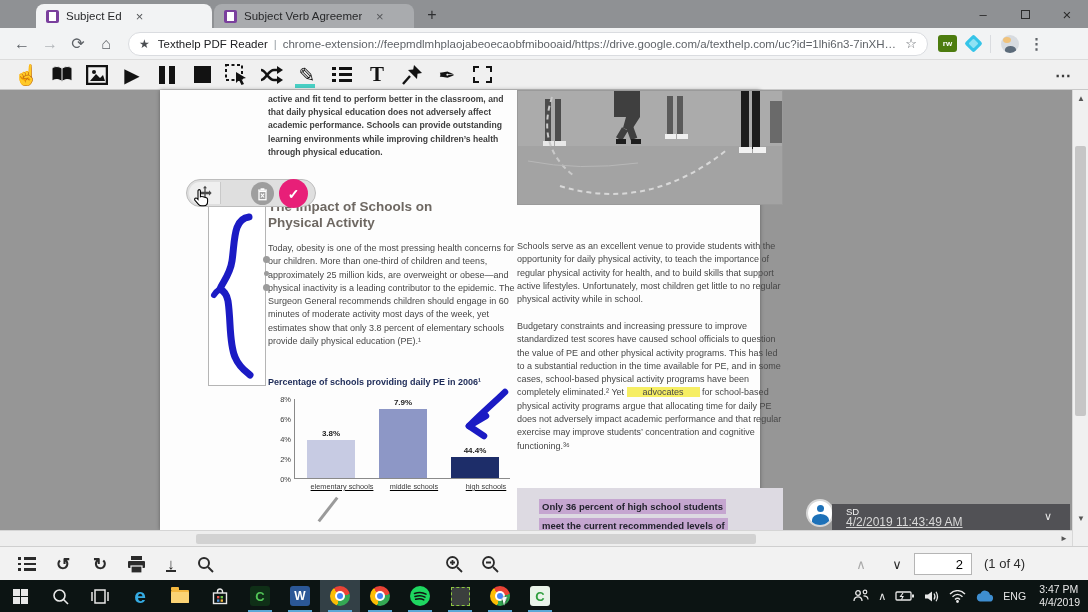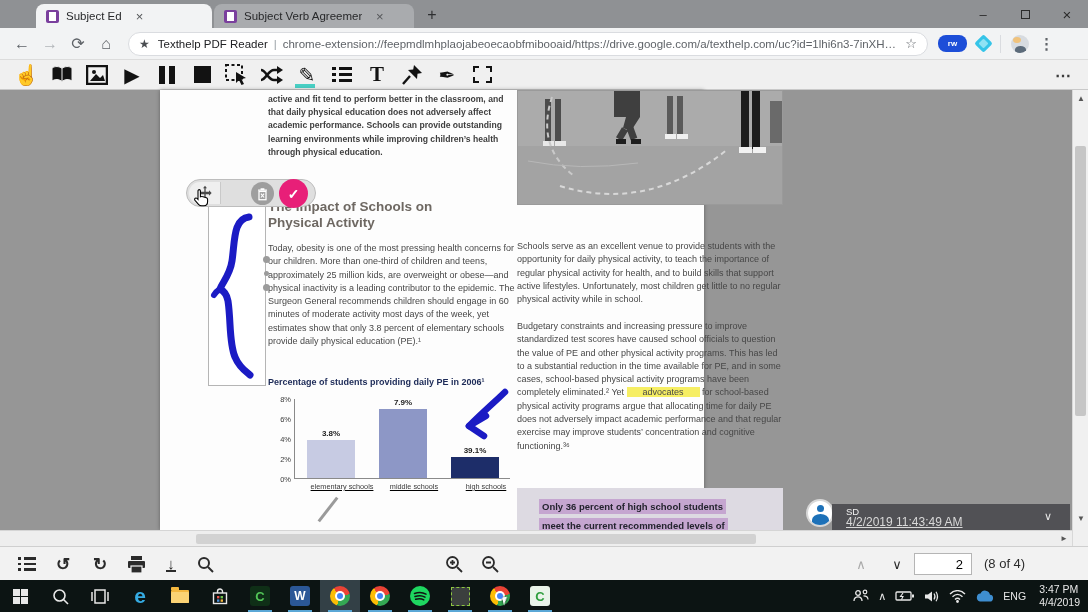--- a/index.html
+++ b/index.html
@@ -26,21 +26,21 @@
   .navbar { position:absolute; top:28px; left:0; width:1088px; height:32px; background:#f2f3f4; border-bottom:1px solid #dcdcdc; display:flex; align-items:center; }
   .navbtn { width:28px; text-align:center; font-size:16px; color:#5f6368; flex:0 0 auto; }
   .navbtn.dim { color:#b2b5b9; }
   .omnibox { position:relative; margin-left:8px; width:800px; height:24px; background:#fff; border:1px solid #dadce0; border-radius:12px; display:flex; align-items:center; padding:0 10px; font-size:11.5px; overflow:hidden; }
   .ext-star { color:#4a4d51; font-size:12px; margin-right:8px; }
   .reader-label { color:#202124; white-space:nowrap; }
   .url-sep { color:#9aa0a6; margin:0 6px; }
   .url-text { color:#5f6368; white-space:nowrap; overflow:hidden; text-overflow:ellipsis; flex:1; }
   .bookmark-star { color:#5f6368; font-size:13px; margin-left:8px; }
   .nav-right { display:flex; align-items:center; margin-left:10px; gap:10px; }
-  .rw-badge { width:29px; height:17px; background:#1d4ed8; border-radius:8px; color:#fff; font-size:8px; font-weight:bold; display:flex; align-items:center; justify-content:center; }
+  .rw-badge { width:19px; height:17px; background:#4d7c0f; border-radius:3px; color:#fff; font-size:8px; font-weight:bold; display:flex; align-items:center; justify-content:center; }
   .diamond-icon { width:13px; height:13px; background:#35c4e8; transform:rotate(45deg); border-radius:2px; position:relative; }
   .diamond-icon::after { content:""; position:absolute; inset:3px; background:#8fe2f4; border-radius:1px; }
   .nav-divider { width:1px; height:18px; background:#dadce0; }
   .avatar-circle { width:18px; height:18px; border-radius:50%; background:#d7dbe0; position:relative; overflow:hidden; }
   .avatar-circle::before { content:""; position:absolute; left:2px; top:2px; width:8px; height:6px; background:#f0c27b; border-radius:50%; }
   .avatar-circle::after { content:""; position:absolute; left:4px; bottom:0; width:11px; height:7px; background:#5c6b7a; border-radius:50% 50% 0 0; }
   .menu-dots { color:#5f6368; font-size:15px; font-weight:bold; margin-right:10px; }
 
   
   .pdftoolbar { position:absolute; top:60px; left:0; width:1088px; height:30px; background:#f0f0f0; border-bottom:1px solid #c9c9c9; display:flex; align-items:center; padding-left:14px; gap:9px; }
@@ -52,21 +52,21 @@
   .hl-wrap { position:relative; }
   .hl-under { position:absolute; left:1px; bottom:0px; width:20px; height:4px; background:#49cfc4; }
   .dashed-rect { width:19px; height:17px; border:2px dashed #121212; }
   .listicon { width:20px; height:16px; position:relative; }
   .listicon i { position:absolute; left:7px; width:13px; height:3px; background:#121212; }
   .listicon b { position:absolute; left:0; width:4px; height:3px; background:#121212; }
   .more-tools { position:absolute; right:16px; top:0; height:30px; display:flex; align-items:center; color:#3c3c3c; font-size:16px; font-weight:bold; letter-spacing:1px; }
 
   
   .content { position:absolute; top:90px; left:0; width:1088px; height:456px; background:#969696; }
-  .page { position:absolute; left:160px; top:0; width:544px; height:440px; background:#fdfdfd; box-shadow:0 0 4px rgba(0,0,0,.35); }
+  .page { position:absolute; left:160px; top:0; width:600px; height:440px; background:#fdfdfd; box-shadow:0 0 4px rgba(0,0,0,.35); }
 
   .intro-para { position:absolute; left:108px; top:3px; width:252px; font-size:8.6px; line-height:13.2px; font-weight:bold; color:#3e3e3e; }
   .photo { position:absolute; left:357px; top:0px; width:266px; height:115px; border:1px solid #9a9a9a; background:#adadad; }
   .doc-heading { position:absolute; left:108px; top:109px; font-size:13.5px; line-height:16px; font-weight:bold; color:#6e6862; }
   .left-para { position:absolute; left:108px; top:152px; width:248px; font-size:9px; line-height:13.3px; color:#474747; }
   .right-para1 { position:absolute; left:357px; top:150px; width:268px; font-size:9px; line-height:13.3px; color:#474747; }
   .right-para2 { position:absolute; left:357px; top:230px; width:268px; font-size:9px; line-height:13.3px; color:#474747; }
   .yellow-hl { background:#f6ee63; padding:0 16px; }
 
   
@@ -296,38 +296,38 @@
       </div>
 
       <div class="doc-heading">
         <div>The Impact of Schools on</div>
         <div>Physical Activity</div>
       </div>
 
       <div class="left-para">Today, obesity is one of the most pressing health concerns for our children. More than one-third of children and teens, approximately 25 million kids, are overweight or obese—and physical inactivity is a leading contributor to the epidemic. The Surgeon General recommends children should engage in 60 minutes of moderate activity most days of the week, yet estimates show that only 3.8 percent of elementary schools provide daily physical education (PE).¹</div>
 
       <div class="chart">
-        <div class="chart-title">Percentage of students providing daily PE in 2006¹</div>
+        <div class="chart-title">Percentage of schools providing daily PE in 2006¹</div>
         <div class="plot">
           <span class="ytick" style="top:-4px">8%</span>
           <span class="ytick" style="top:16px">6%</span>
           <span class="ytick" style="top:36px">4%</span>
           <span class="ytick" style="top:56px">2%</span>
           <span class="ytick" style="top:76px">0%</span>
           <div class="bars">
             <div class="bar-slot">
                 <span class="bar-value">3.8%</span>
                 <div class="bar" style="height: 47.5%; background: rgb(199, 203, 227);"></div>
               </div>
             <div class="bar-slot">
                 <span class="bar-value">7.9%</span>
                 <div class="bar" style="height: 98.75%; background: rgb(141, 151, 198);"></div>
               </div>
             <div class="bar-slot">
-                <span class="bar-value">39.1%</span>
+                <span class="bar-value">44.4%</span>
                 <div class="bar" style="height: 26.25%; background: rgb(29, 45, 105);"></div>
               </div>
           </div>
         </div>
         <div class="xcats">
           <span>elementary schools</span>
           <span>middle schools</span>
           <span>high schools</span>
         </div>
       </div>
@@ -437,21 +437,21 @@
     </span>
     <span class="bb-icon" style="left:476px; width:28px;">
       <svg width="18" height="18" viewBox="0 0 18 18">
           <circle cx="7.5" cy="7.5" r="5.5" fill="none" stroke="#2b2b2b" stroke-width="1.8"></circle>
           <path d="M5 7.5 h5 M12 12 L17 17" stroke="#2b2b2b" stroke-width="1.8"></path>
         </svg>
     </span>
     <span class="bb-icon chev dim" style="left:848px; width:26px;">∧</span>
     <span class="bb-icon chev" style="left:884px; width:26px;">∨</span>
     <input class="page-input" value="2" style="">
-    <span class="page-count">(8 of 4)</span>
+    <span class="page-count">(1 of 4)</span>
   </div>
 
   <div class="taskbar">
     <div class="tb-cell">
         <span class="win-logo">
           <i></i>
           <i></i>
           <i></i>
           <i></i>
         </span>

